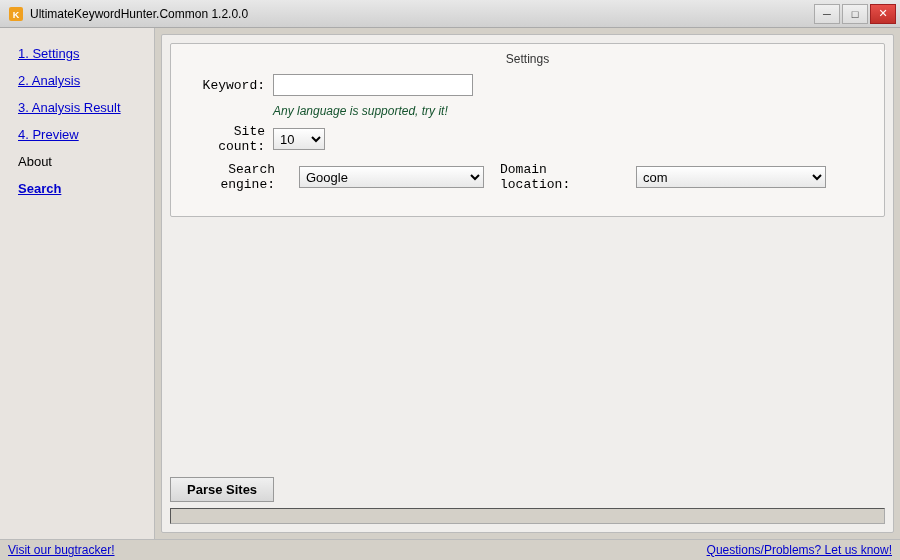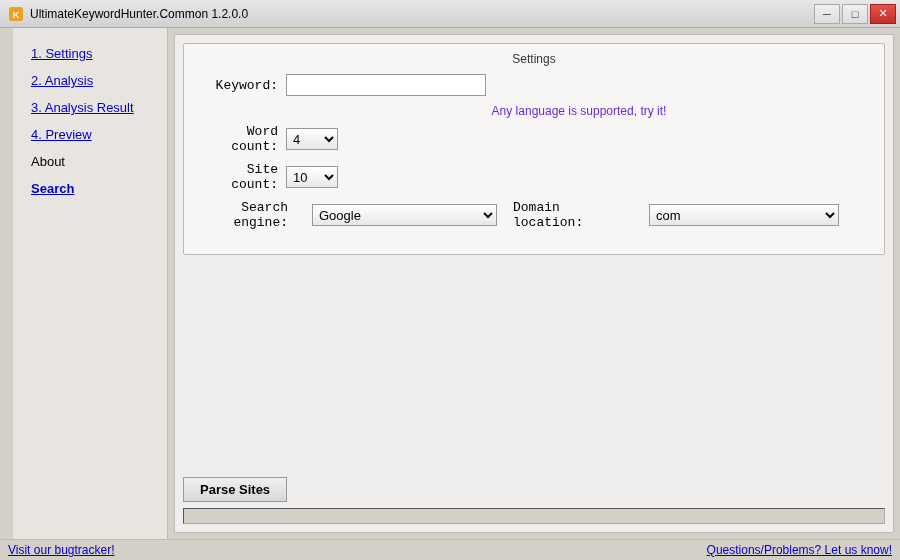--- a/index.html
+++ b/index.html
@@ -59,21 +59,20 @@
       background: linear-gradient(to bottom, #e8504a, #c0302a);
       color: white;
       border-color: #a02020;
     }
 
     
     .main-area {
       display: flex;
       flex: 1;
       overflow: hidden;
-      padding-left: 13px;
     }
 
     
     .sidebar {
       width: 155px;
       background: #e8e4e0;
       border-right: 1px solid #bbb;
       padding: 12px 0;
       display: flex;
       flex-direction: column;
@@ -131,24 +130,24 @@
       width: 90px;
       text-align: right;
       padding-right: 8px;
       font-size: 13px;
       color: #000000;
       flex-shrink: 0;
       font-family: Liberation Mono, monospace;
     }
     .form-hint {
       margin-left: 90px;
-      color: #6d28d9;
+      font-style: italic;
+      color: #14532d;
       font-size: 12px;
       margin-bottom: 6px;
-      text-align: center;
     }
     .keyword-input {
       width: 200px;
       height: 22px;
       border: 1px solid #999;
       background: white;
       padding: 2px 4px;
       font-size: 13px;
     }
     .dropdown {
@@ -263,31 +262,20 @@
     <div class="settings-group">
       <div class="settings-legend">Settings</div>
 
       <div class="form-row">
         <label class="form-label">Keyword:</label>
         <input class="keyword-input" type="text" style="">
       </div>
 
       <div class="form-hint">Any language is supported, try it!</div>
 
-      <div class="form-row">
-        <label class="form-label">Word count:</label>
-        <select class="dropdown dropdown-small">
-          <option>1</option>
-          <option>2</option>
-          <option>3</option>
-          <option selected="">4</option>
-          <option>5</option>
-          <option>6</option>
-        </select>
-      </div>
 
       <div class="form-row">
         <label class="form-label">Site count:</label>
         <select class="dropdown dropdown-small">
           <option>5</option>
           <option selected="">10</option>
           <option>15</option>
           <option>20</option>
           <option>25</option>
         </select>

